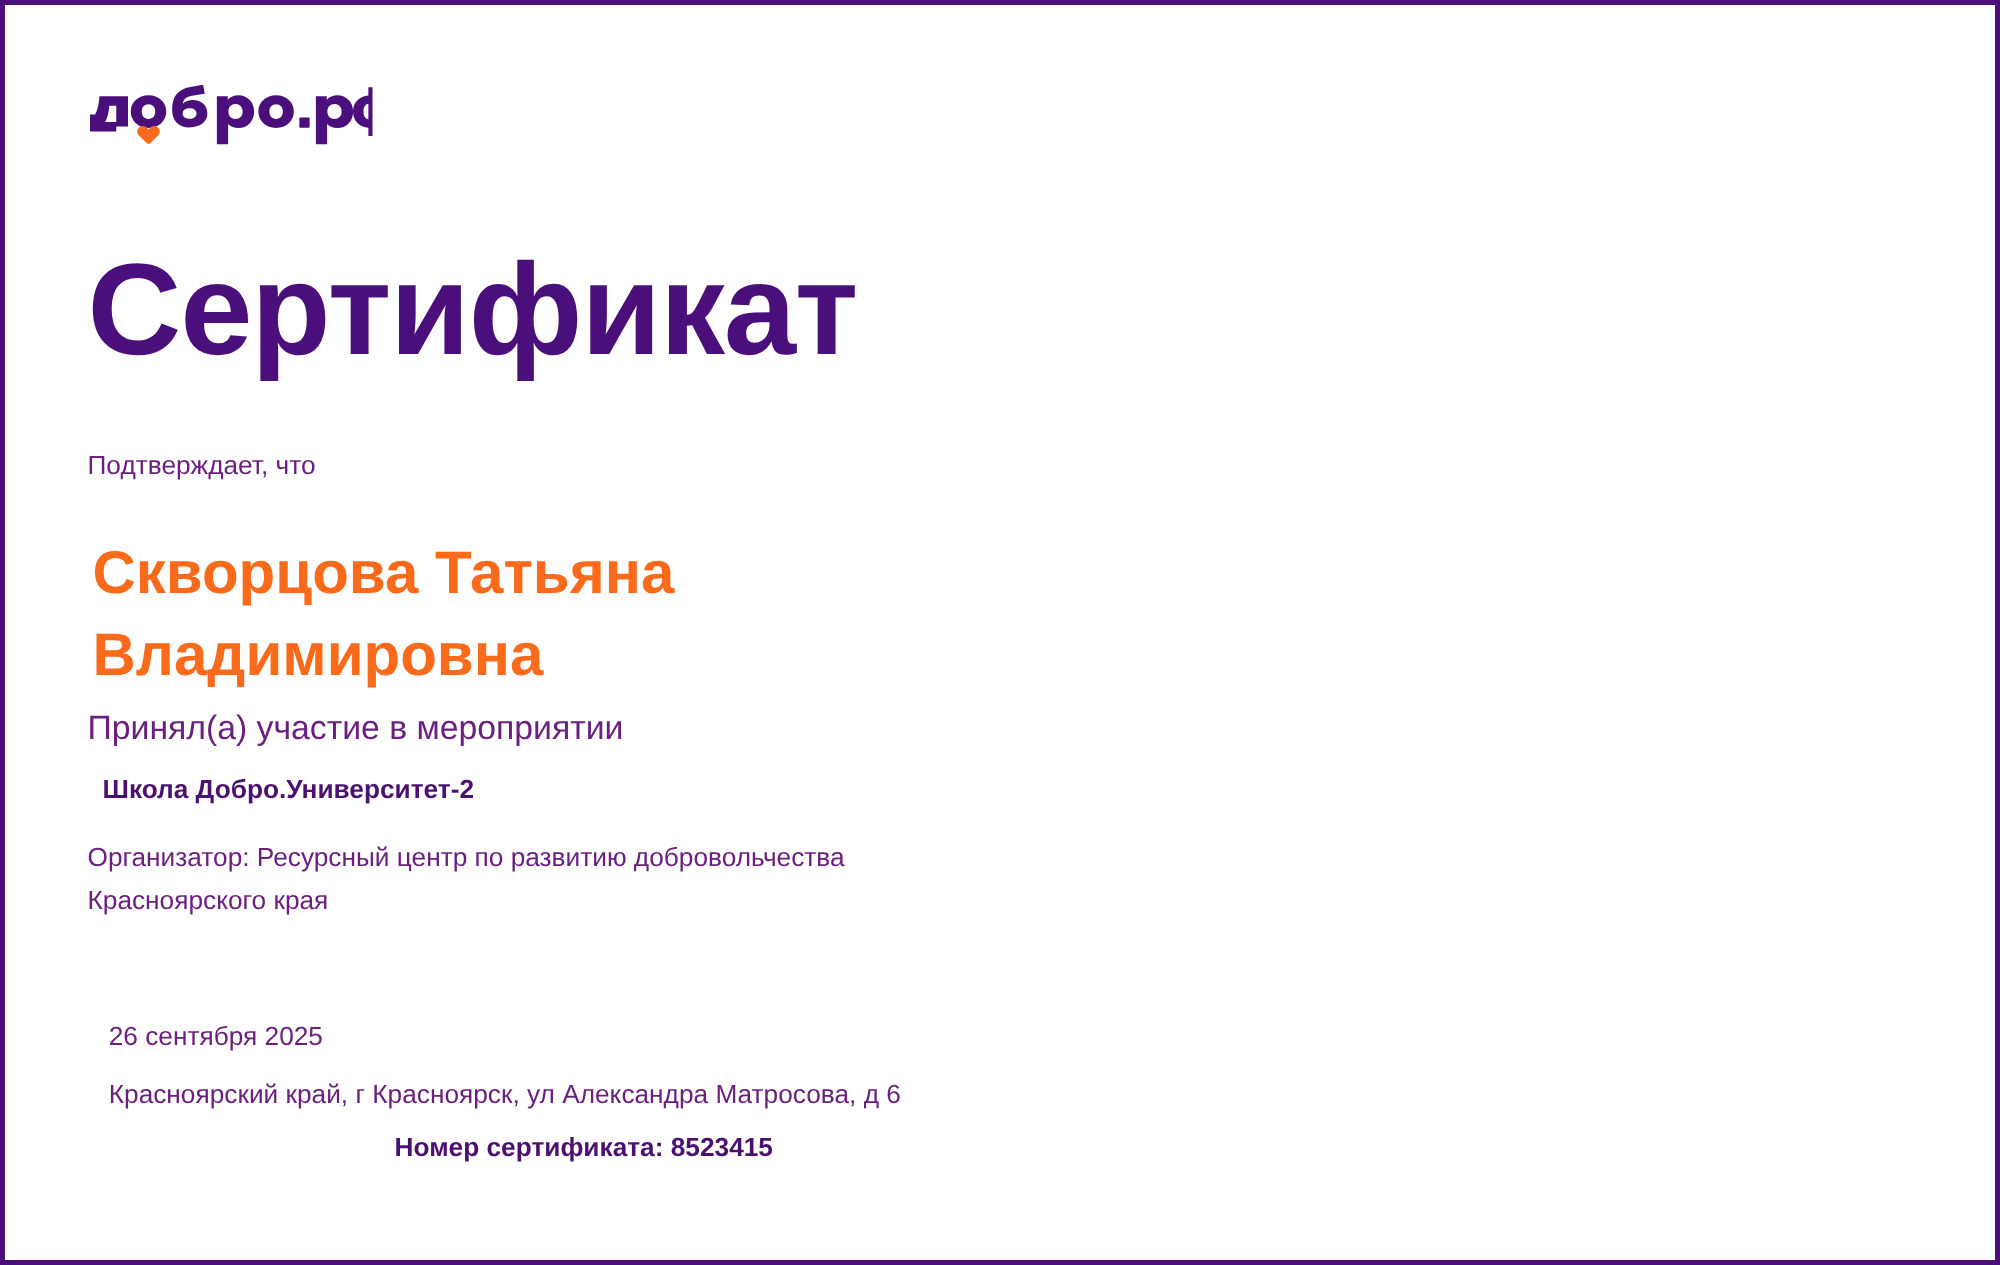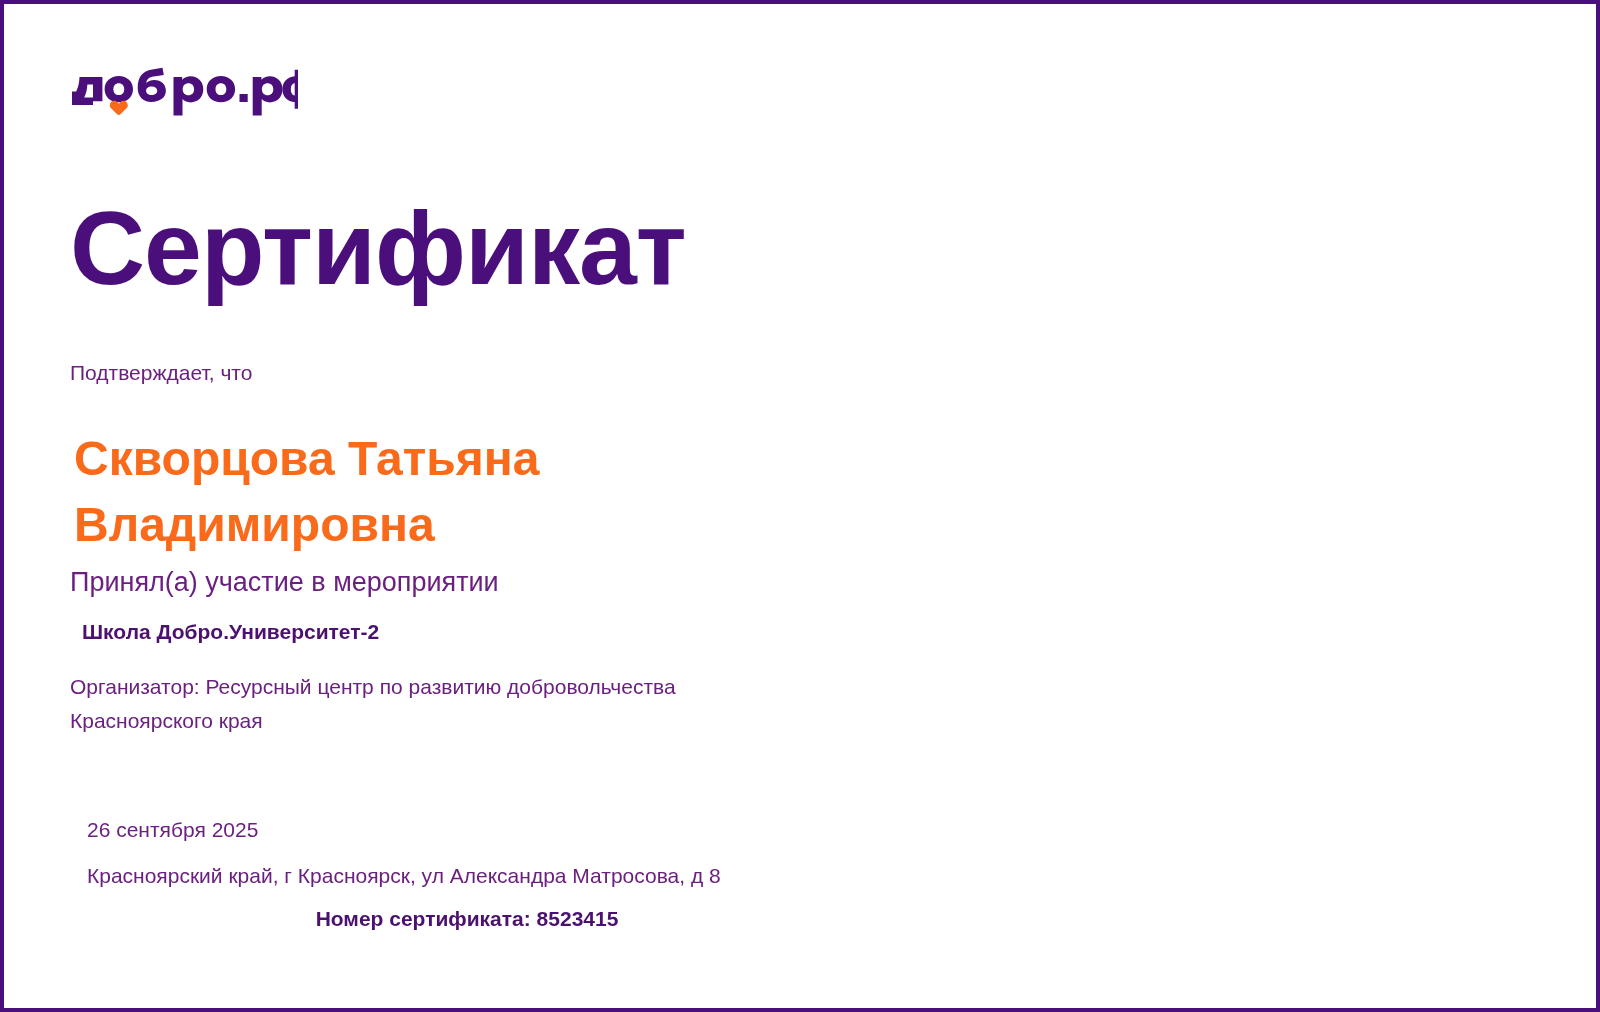--- a/index.html
+++ b/index.html
@@ -197,21 +197,21 @@
     <p class="recipient-name">Скворцова Татьяна Владимировна</p>
 
     <p class="participation-line">Принял(а) участие в мероприятии</p>
 
     <p class="event-name">Школа Добро.Университет-2</p>
 
     <p class="organizer-line">Организатор: Ресурсный центр по развитию добровольчества Красноярского края</p>
 
     <div class="cert-footer">
       <p class="footer-date">26 сентября 2025</p>
-      <p class="footer-address">Красноярский край, г Красноярск, ул Александра Матросова, д 8</p>
+      <p class="footer-address">Красноярский край, г Красноярск, ул Александра Матросова, д 6</p>
       <p class="footer-number">
         <span class="num-label">Номер сертификата: </span>
         <span class="num-value">8523415</span>
       </p>
     </div>
 
   </div>
 </div>
 
 </body></html>

